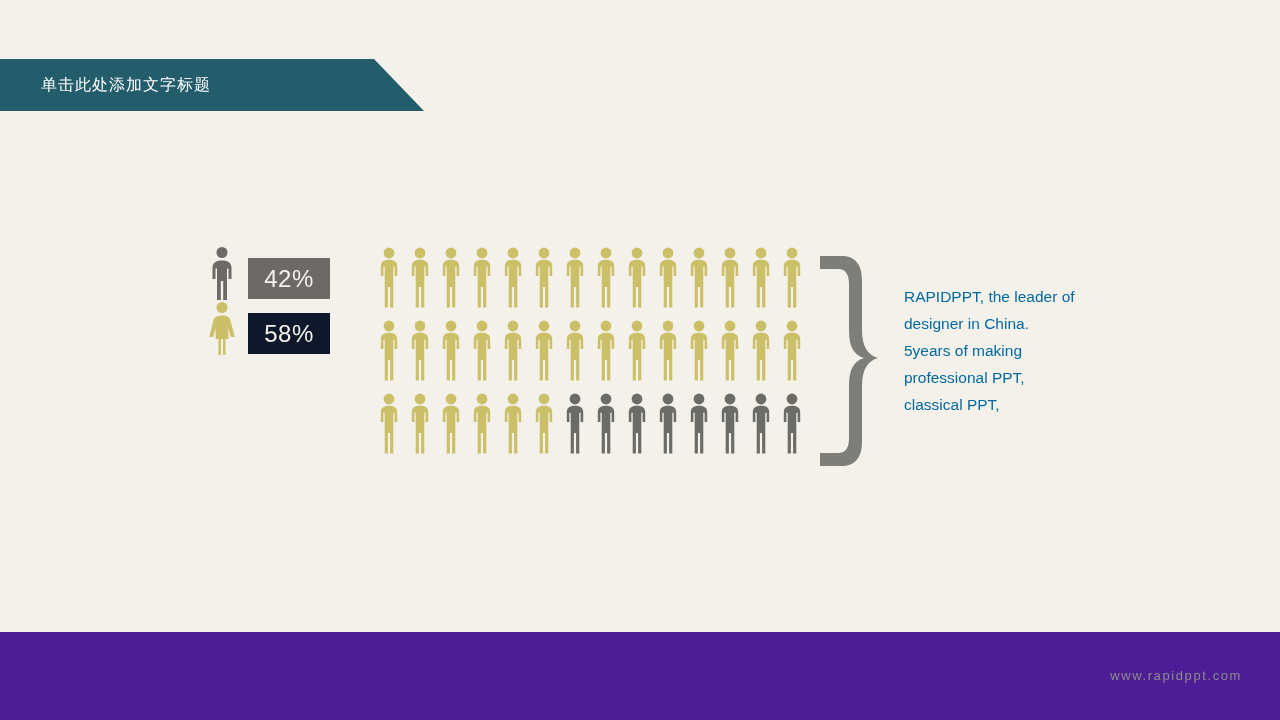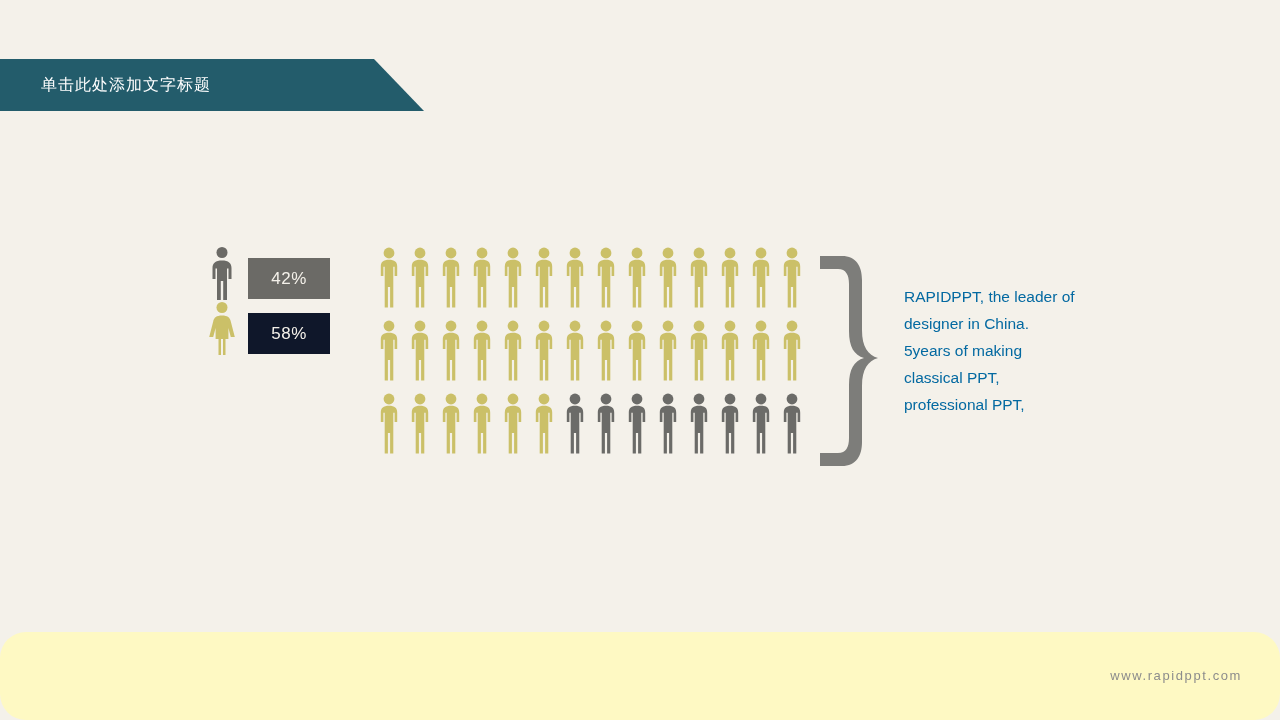--- a/index.html
+++ b/index.html
@@ -60,21 +60,21 @@
     position: absolute;
     left: 41px;
     width: 82px;
     height: 41px;
     display: flex;
     align-items: center;
     justify-content: center;
   }
   .legend-bar-label {
     color: #F4F1EA;
-    font-size: 17px;
+    font-size: 24px;
     letter-spacing: 0.5px;
   }
   #legend-row-male .legend-bar { top: 12px; background: #6B6A66; }
   #legend-row-female { margin-top: 0px; }
   #legend-row-female .legend-bar { top: 12px; background: #CBC068; }
 
   
   #pictogram-grid {
     position: absolute;
     left: 376px;
@@ -347,21 +347,21 @@
   <div id="brace">
     <svg viewBox="0 0 72 222" width="72" height="222" aria-hidden="true">
       <path d="M8 6 L30 6 C44 6 50 16 50 30 L50 80 C50 97 56 105 66 108 C56 111 50 119 50 136 L50 192 C50 206 44 216 30 216 L8 216 L8 203 L26 203 C34 203 37 197 37 188 L37 135 C37 119 42 111 52 108 C42 105 37 97 37 81 L37 34 C37 25 34 19 26 19 L8 19 Z" fill="#7D7D7A"></path>
     </svg>
   </div>
 
   <div id="body-text" style="color: #0369a1;">
       <p>RAPIDPPT, the leader of</p>
       <p>designer in China.</p>
       <p>5years of making</p>
+      <p>professional PPT,</p>
       <p>classical PPT,</p>
-      <p>professional PPT,</p>
     </div>
 
-  <div id="footer-bar" style="background: #fef9c3; border-radius: 26px;">
+  <div id="footer-bar" style="background: #4c1d95;">
     <div id="footer-url" style="color: rgb(140, 140, 140);">www.rapidppt.com</div>
   </div>
 
 </div>
 
 </body></html>

